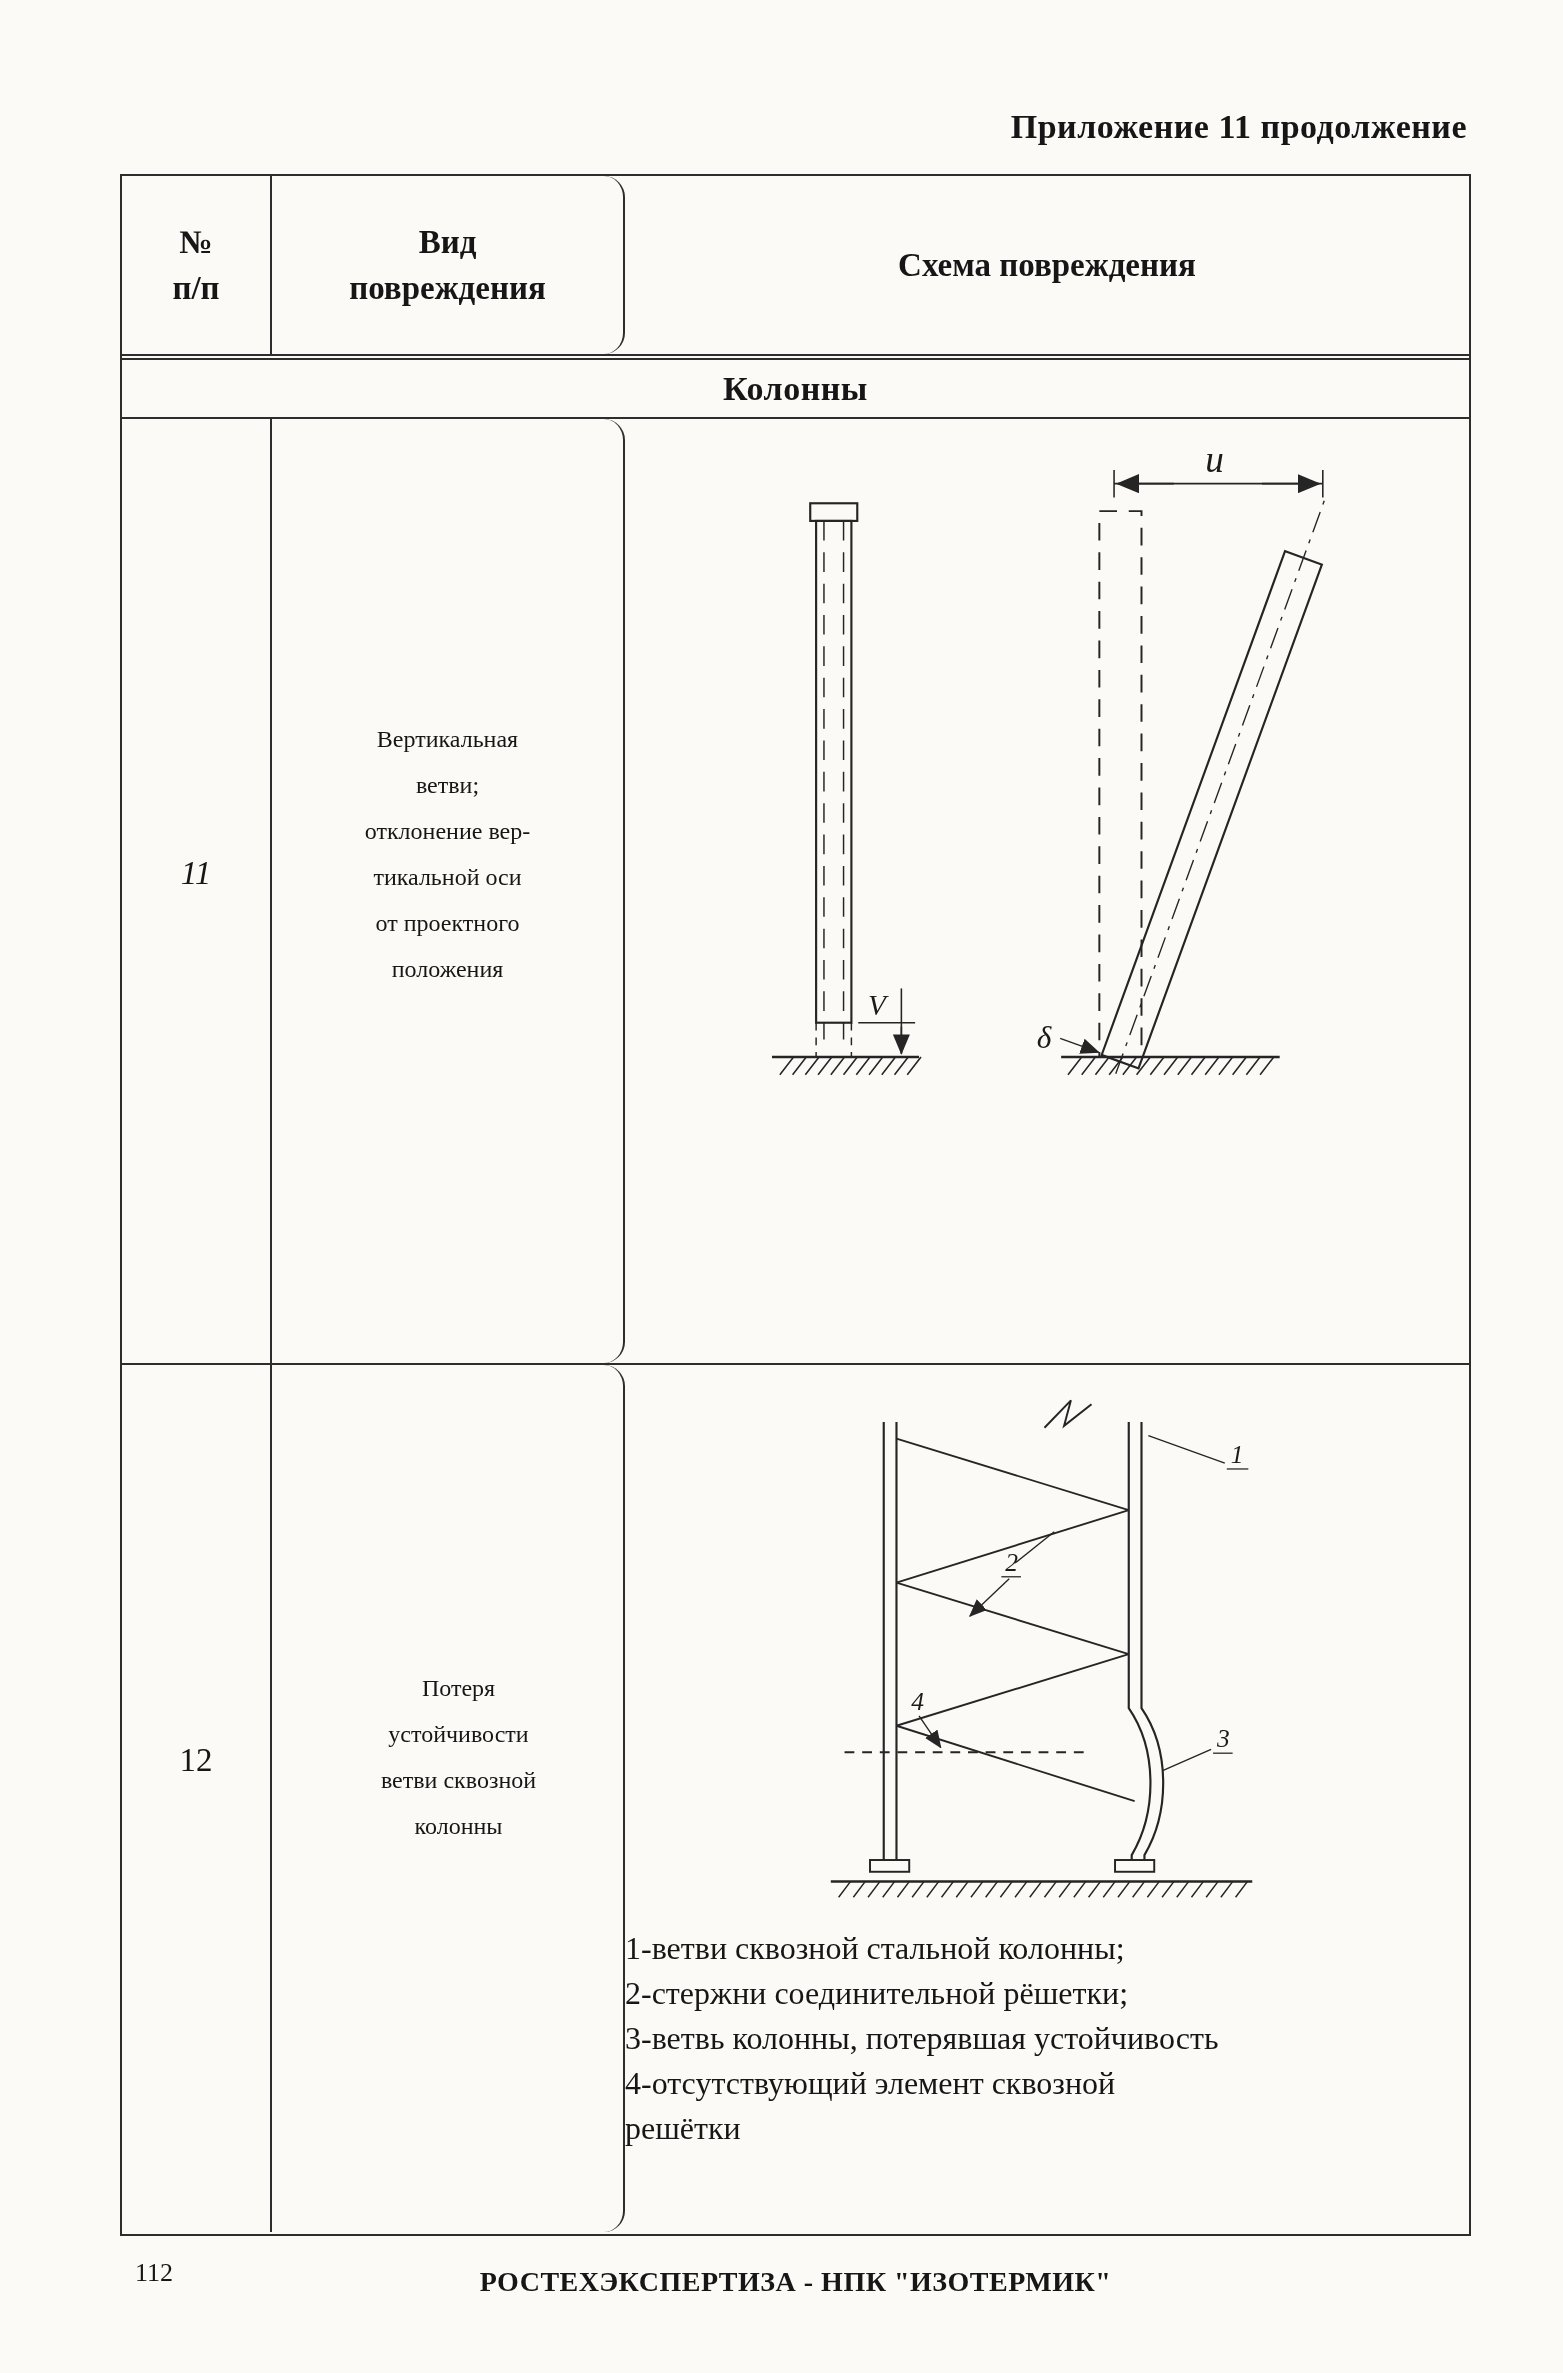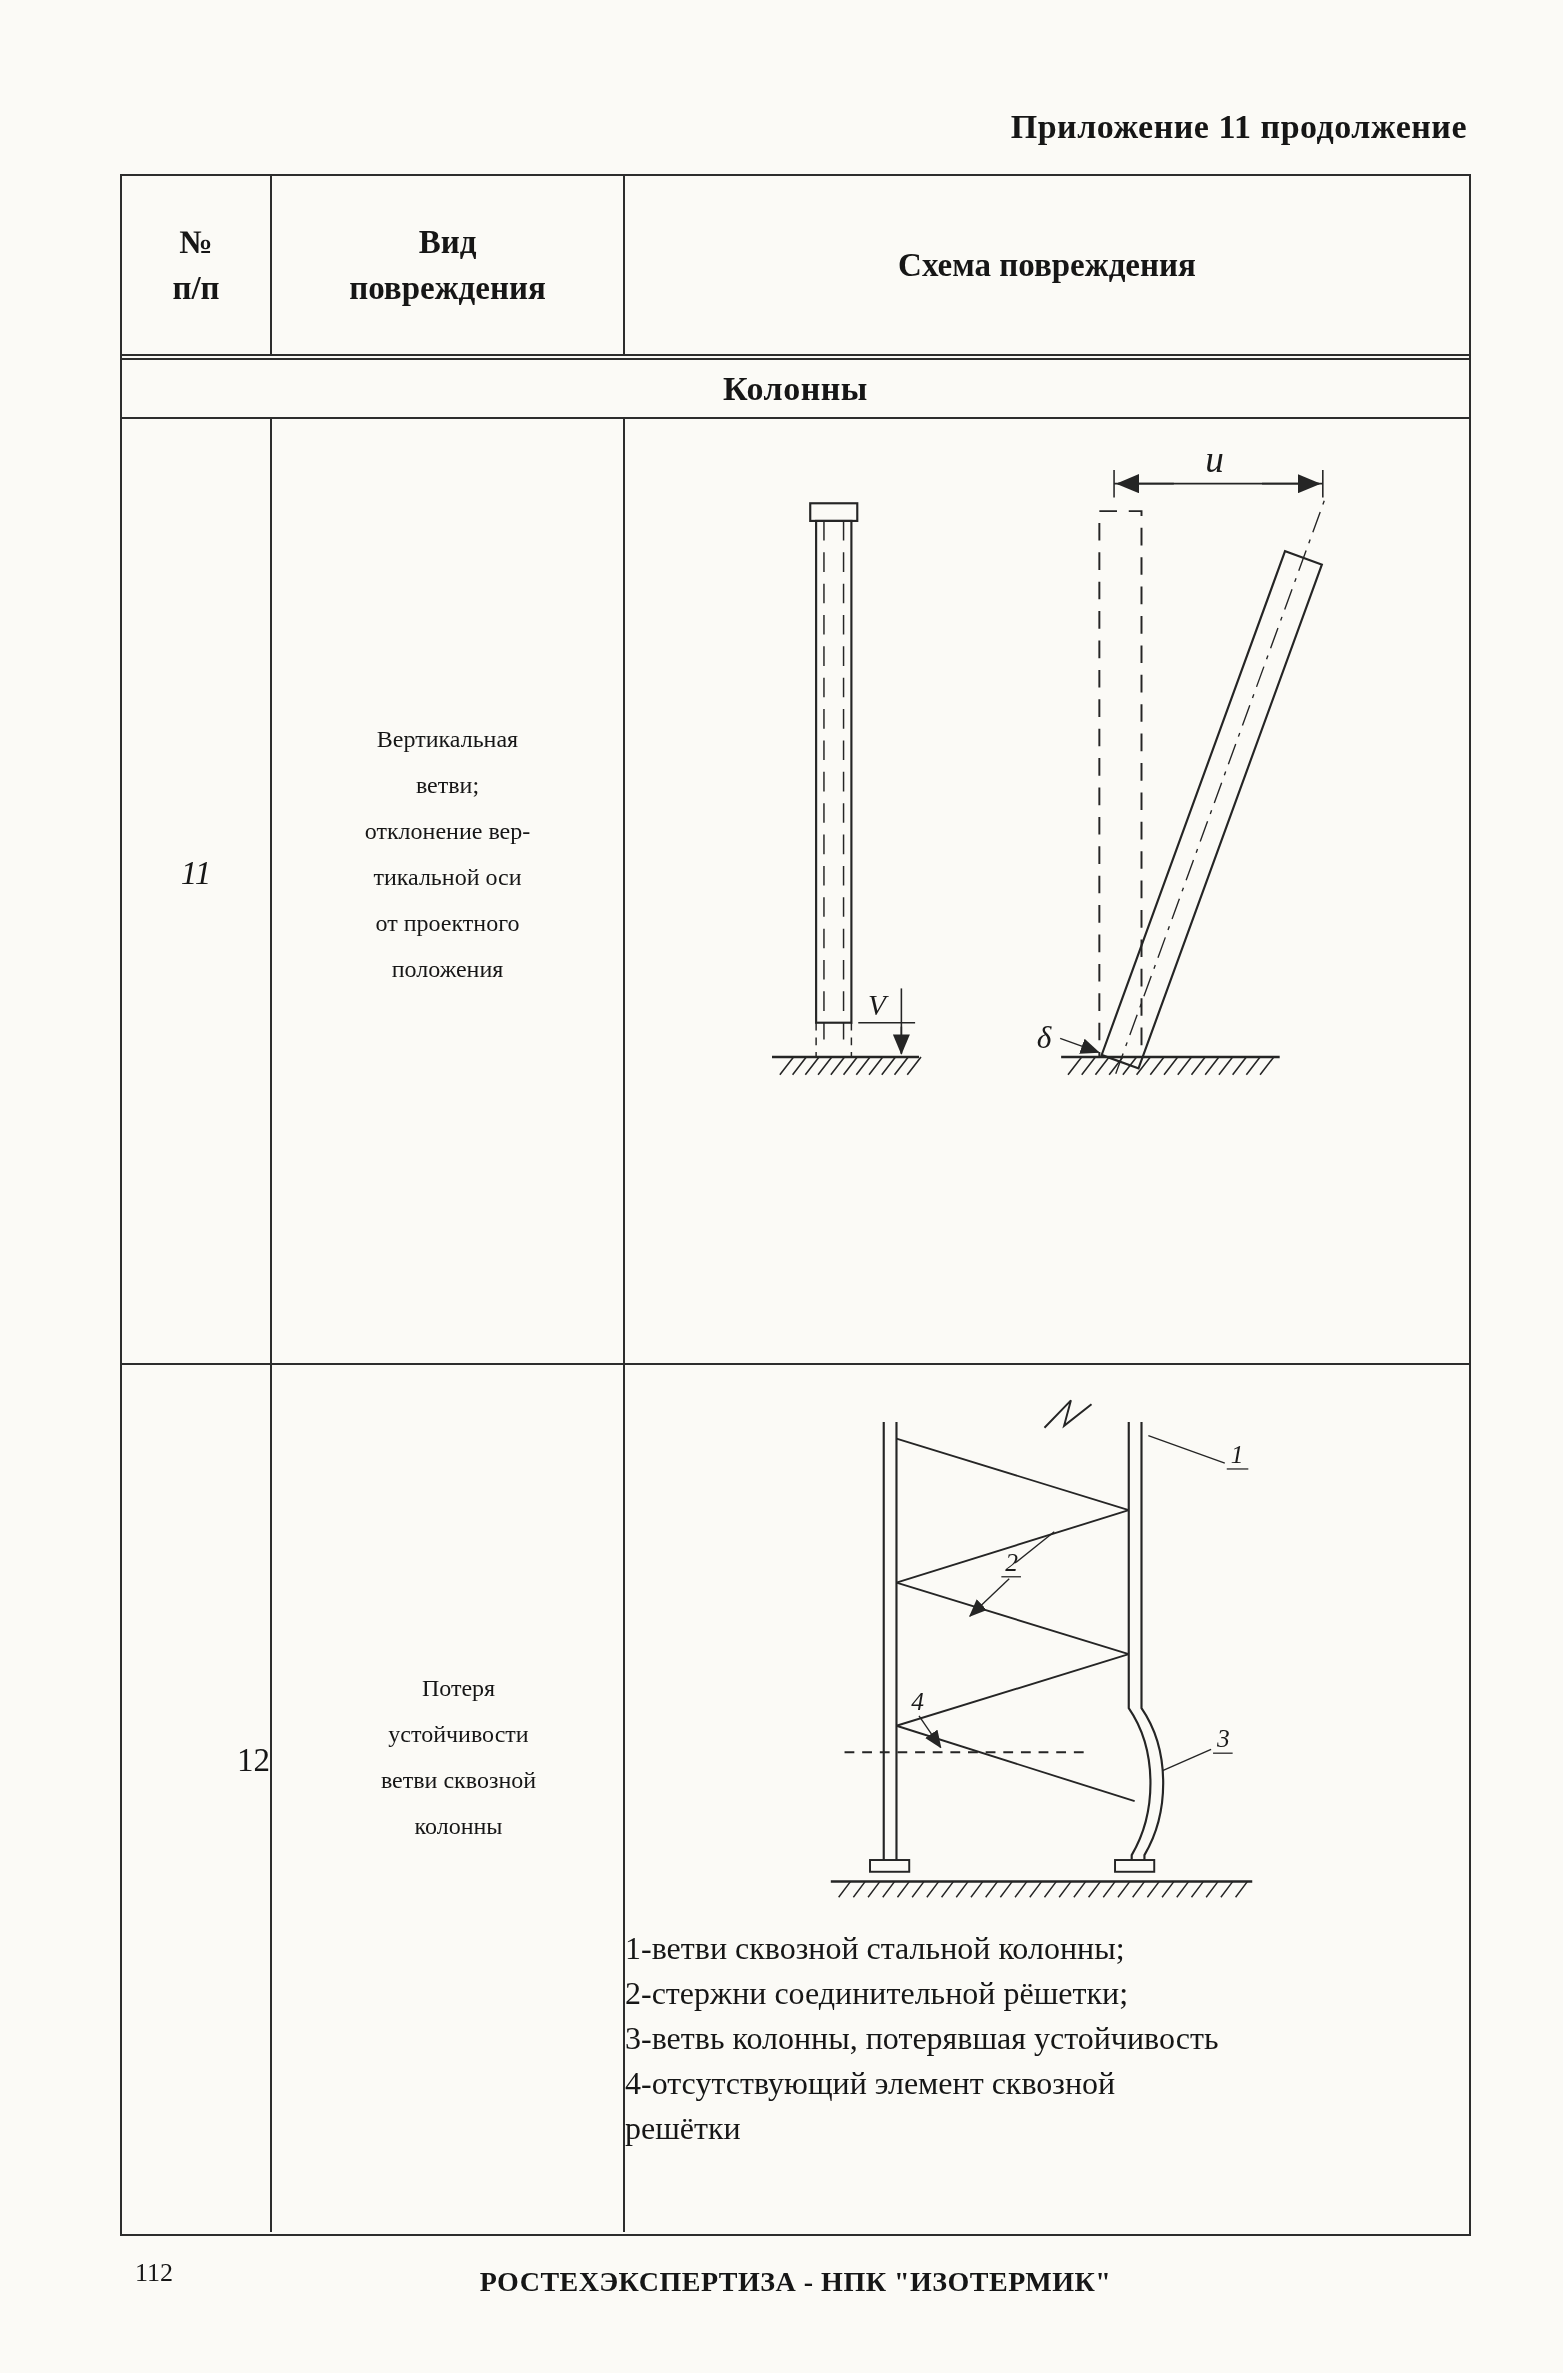--- a/index.html
+++ b/index.html
@@ -19,33 +19,33 @@
     position:absolute; left:120px; top:174px;
     width:1351px; height:2062px;
     border:2.9px solid #2d2d2d;
   }
   .thead { display:flex; height:184px; border-bottom:6.9px double #2d2d2d; }
   .th {
     display:flex; flex-direction:column; justify-content:center; align-items:center;
     font-weight:bold; font-size:33px; line-height:46px; text-align:center;
   }
   .c1 { width:150px; border-right:2.9px solid #2d2d2d; }
-  .c2 { width:353px; border-right:2.9px solid #2d2d2d; }
+  .c2 { width:353px; border-right:2.9px solid #2d2d2d;border-radius:21px; }
   .c3 { flex:1; position:relative; }
   .section-row {
     height:59px; border-bottom:2.9px solid #2d2d2d;
     display:flex; align-items:center; justify-content:center;
     font-weight:bold; font-size:34px; letter-spacing:0.5px;
   }
   .brow { display:flex; }
   .row11 { height:946px; border-bottom:2.9px solid #2d2d2d; }
   .row12 { height:867px; }
   .num-cell { font-size:33px; text-align:center; }
   .row11 .num-cell { padding-top:436px;font-style:italic; }
-  .row12 .num-cell { padding-top:377px;text-align:right; }
+  .row12 .num-cell { padding-top:377px; }
   .damage-cell { font-size:24px; text-align:center; line-height:46px; }
   .row11 .damage-cell { padding-top:297px; }
   .row12 .damage-cell { padding-top:300px;padding-left:22px; }
   .diagram { position:absolute; left:0; display:block; }
   .diagram-settlement { top:35px; }
   .diagram-lattice { top:0; }
   .caption {
     position:absolute; top:561px; left:0; width:100%;
     text-align:left; font-size:32px; line-height:45px;
   }

